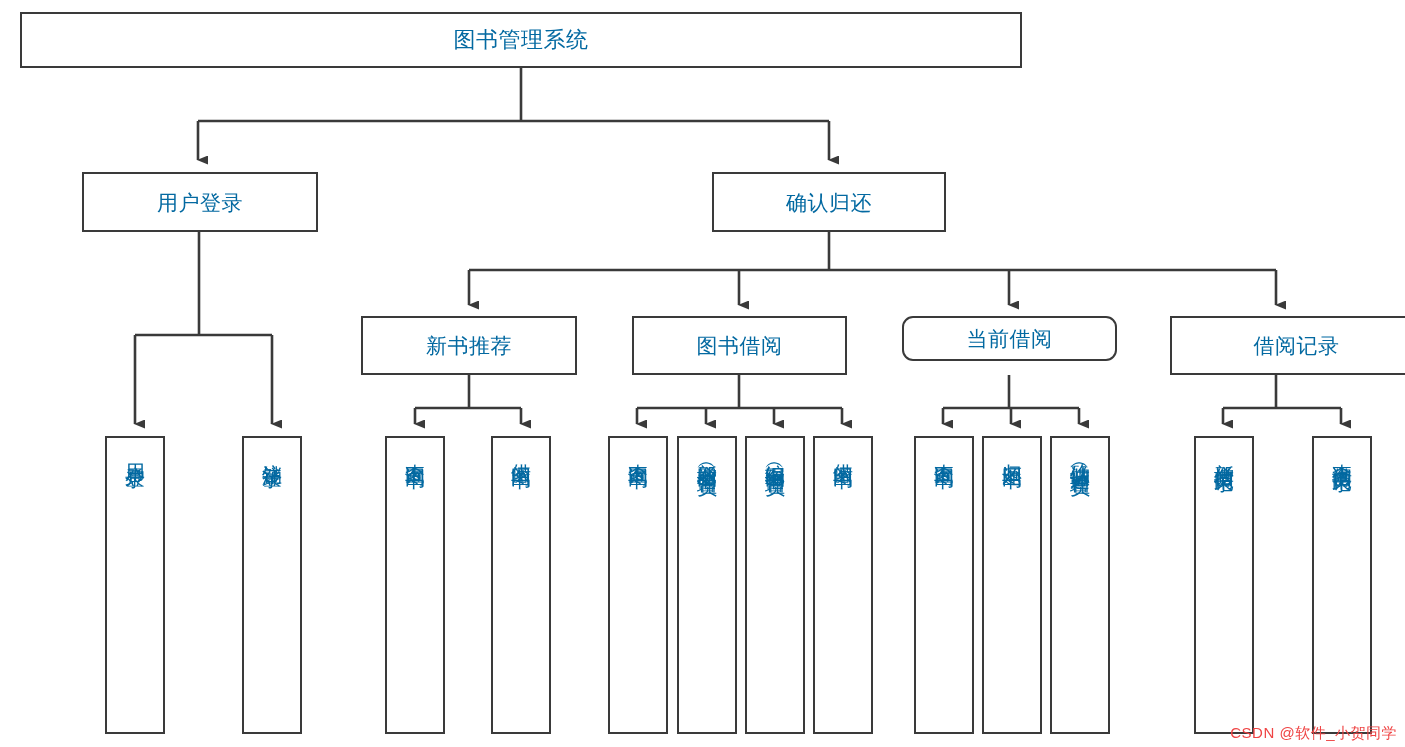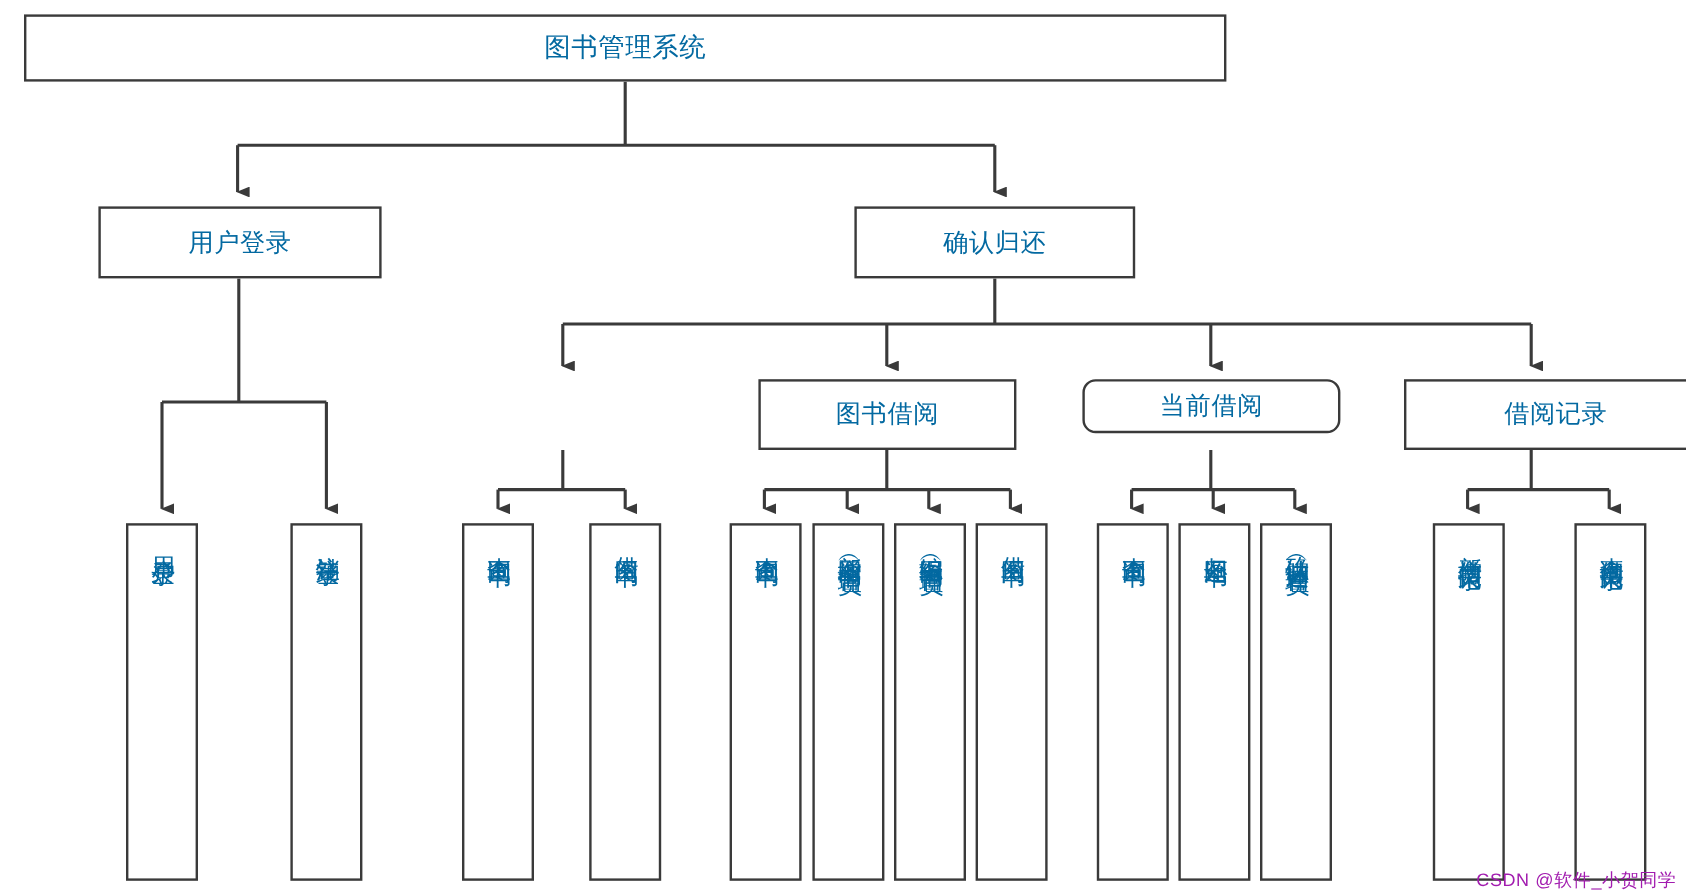--- a/index.html
+++ b/index.html
@@ -53,21 +53,21 @@
     font-size:20px;
     line-height:1.06;
     letter-spacing:2px;
     white-space:normal;
     max-height:280px;
   }
   #watermark{
     position:absolute;
     right:8px;bottom:4px;
     font-size:15px;
-    color:#a21caf;
+    color:#ef4444;
     z-index:5;
     white-space:nowrap;
     letter-spacing:0.5px;
   }
 </style>
 </head>
 <body>
 
 <div id="diagram-root">
 
@@ -126,20 +126,23 @@
   </div>
 
   <div class="node h-node" id="node-user-login" style="left:82px;top:172px;width:236px;height:60px;">
     <span class="node-label">用户登录</span>
   </div>
 
   <div class="node h-node" id="node-book-manage" style="left:712px;top:172px;width:234px;height:60px;">
     <span class="node-label">确认归还</span>
   </div>
 
+  <div class="node h-node" id="node-new-book-recommend" style="left:361px;top:316px;width:216px;height:59px;">
+    <span class="node-label">新书推荐</span>
+  </div>
 
   <div class="node h-node" id="node-book-borrow" style="left:632px;top:316px;width:215px;height:59px;">
     <span class="node-label">图书借阅</span>
   </div>
 
   <div class="node h-node" id="node-current-borrow" style="left:902px;top:316px;width:215px;height:45px;border-radius:11px;">
     <span class="node-label">当前借阅</span>
   </div>
 
   <div class="node h-node" id="node-borrow-record" style="left:1170px;top:316px;width:253px;height:59px;text-align:right;">

